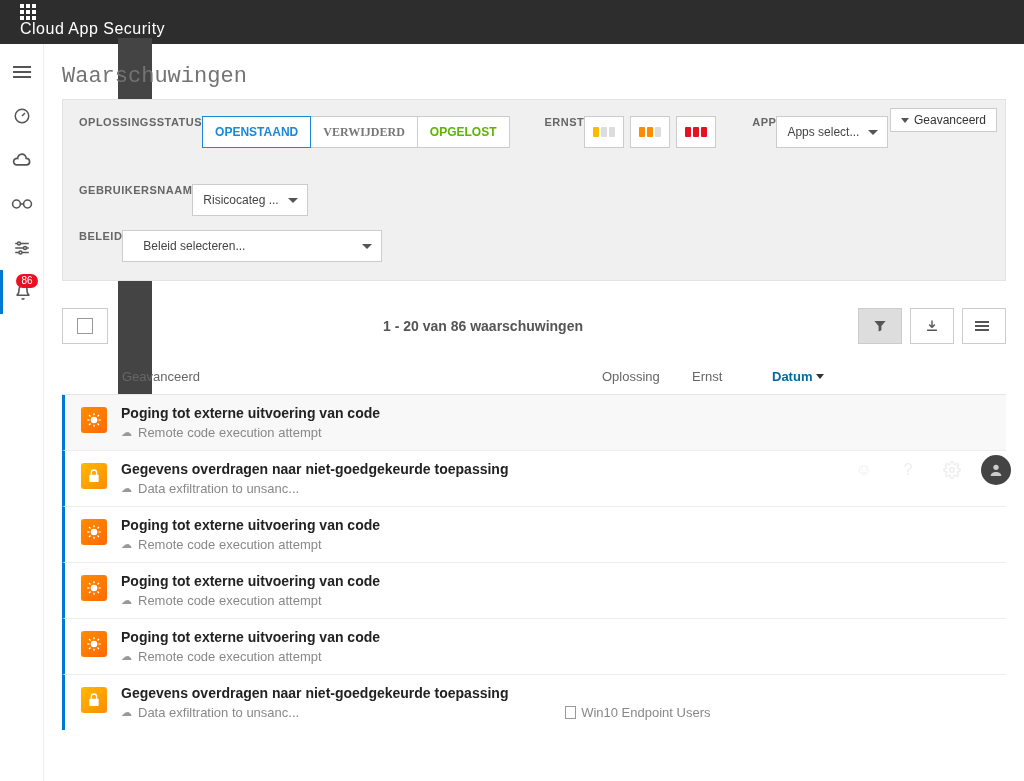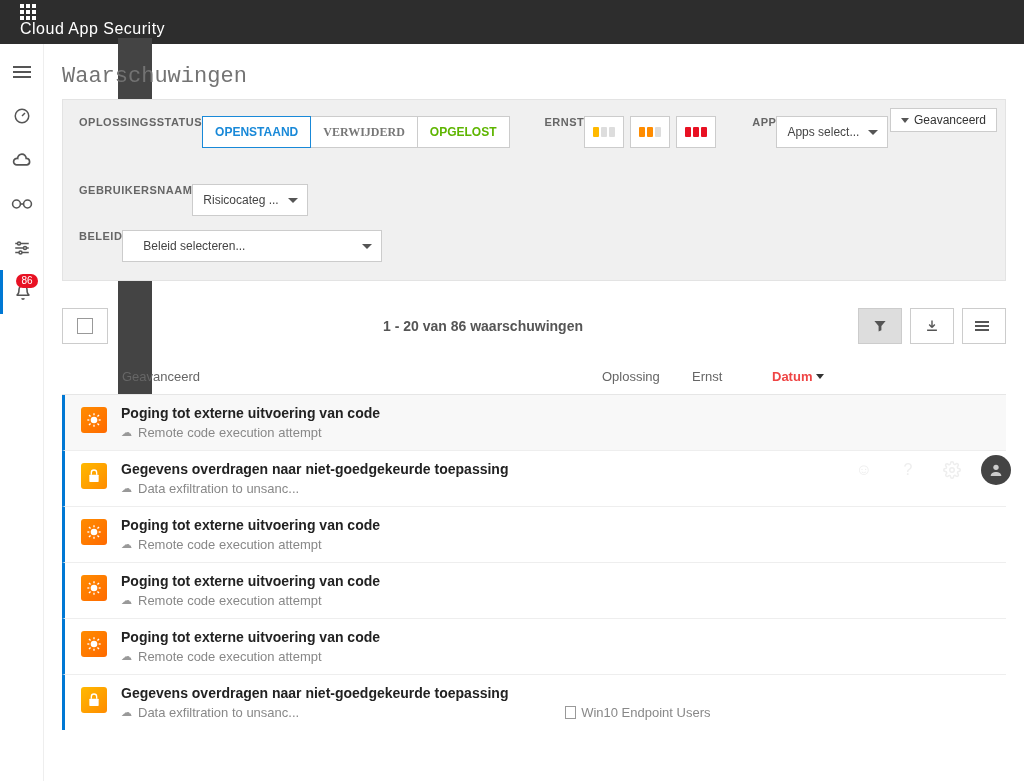--- a/index.html
+++ b/index.html
@@ -63,21 +63,21 @@
 .tbl-act-btn { width: 44px; height: 36px; border: 1px solid #ccc; background: #fff; display: flex; align-items: center; justify-content: center; cursor: pointer; color: #555; }
 .tbl-act-btn.filter-act { background: #ddd; }
 .lines { display:flex; flex-direction:column; gap:2px; width:14px;}
 .lines span{height:2px;background:#555;}
 
 
 .col-row { display:flex; align-items:center; padding: 10px 16px 10px 60px; border-bottom: 1px solid #e6e6e6; color:#666; font-size:13px; margin-top: 8px; }
 .col-alert { flex: 0 0 480px; }
 .col-res { flex: 0 0 90px; }
 .col-ernst { flex: 0 0 80px; }
-.col-date { display:flex; align-items:center; gap:4px; font-weight:600; color:#ef4444;}
+.col-date { display:flex; align-items:center; gap:4px; font-weight:600; color:#0369a1;}
 .col-date .chev2 { width:0;height:0;border-left:4px solid transparent;border-right:4px solid transparent;border-top:5px solid #333;}
 
 
 .alerts { overflow-y: auto; }
 .alert-row { display:flex; padding: 10px 16px 10px 16px; border-bottom: 1px solid #eee; border-left: 3px solid #0078d4; align-items:flex-start; gap: 14px; }
 .alert-row.first-row { background: #f8f8f8; }
 .alert-icon { width: 26px; height:26px; border-radius:3px; display:flex; align-items:center; justify-content:center; flex-shrink:0; margin-top:2px; }
 .ico-orange { background: linear-gradient(135deg,#ff8c00,#ff6a00); }
 .ico-lock { background: linear-gradient(135deg,#ffb900,#ff8c00); }
 .alert-body { flex:1; }

